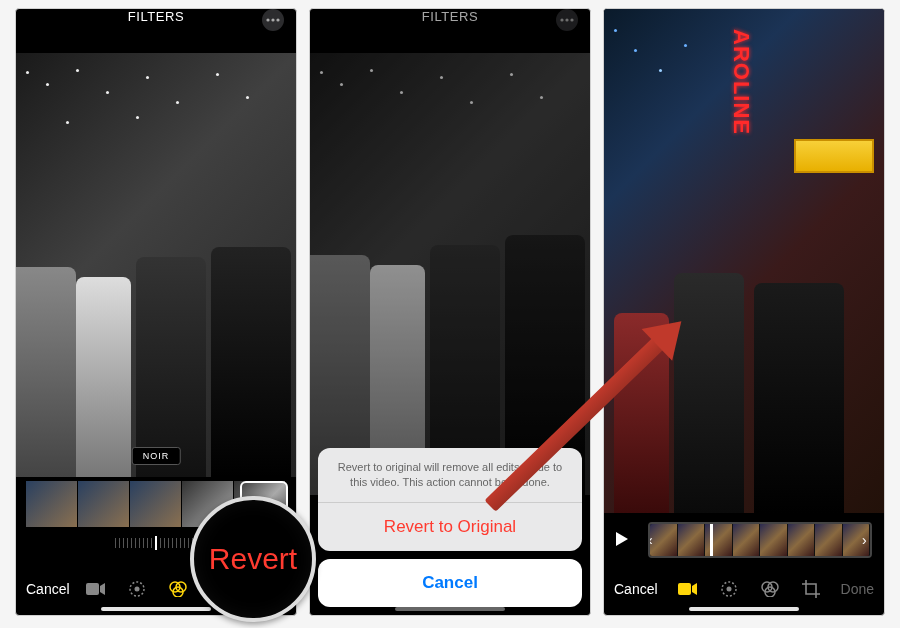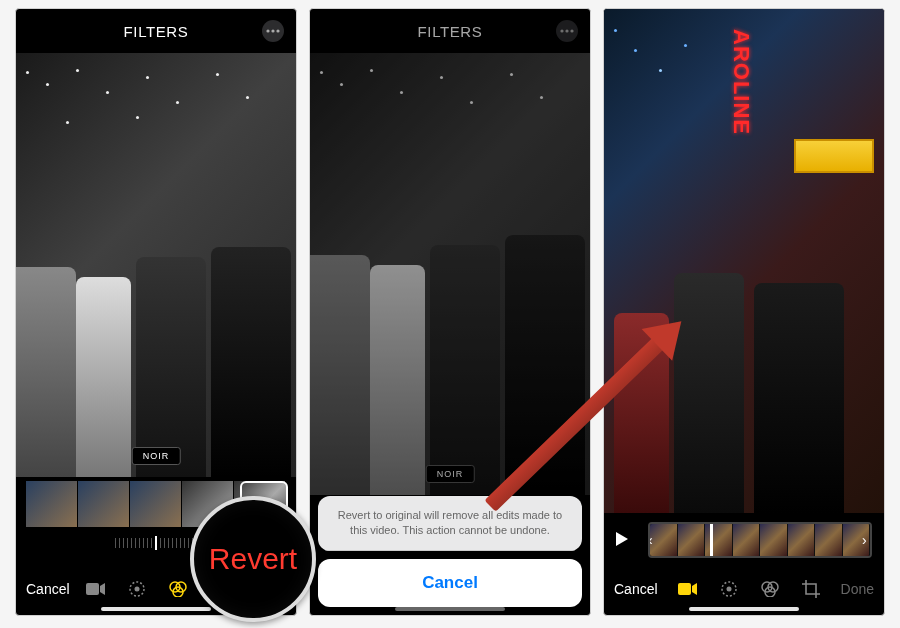--- a/index.html
+++ b/index.html
@@ -25,25 +25,24 @@
     border: 1px solid #d0d0d0;
     border-radius: 4px;
     position: relative;
     overflow: hidden;
     display: flex;
     flex-direction: column;
   }
   .topbar {
     height: 44px;
     display: flex;
-    align-items: center;
     justify-content: center;
     position: relative;
     color: #fff;
-    font-size: 15px;
+    font-size: 13px;
     letter-spacing: 0.6px;
     font-weight: 500;
   }
   .topbar .speaker {
     position: absolute;
     left: 12px;
     top: 14px;
     color: #ffd60a;
   }
   .topbar .more {
@@ -343,20 +342,21 @@
         <div class="person" style="left:120px; width:70px; height:250px; background:linear-gradient(#333,#111);"></div>
         <div class="person" style="left:195px; width:80px; height:260px; background:linear-gradient(#222,#000);"></div>
       </div>
       <div class="filter-badge">NOIR</div>
     </div>
     <div style="height:120px"></div>
 
     <div class="sheet-backdrop">
       <div class="sheet">
         <div class="msg">Revert to original will remove all edits made to this video. This action cannot be undone.</div>
+        <div class="action destructive">Revert to Original</div>
       </div>
       <div class="cancel-sheet">Cancel</div>
     </div>
     <div class="home-ind" style="opacity:.4"></div>
   </div>
 
   <div class="phone">
     <div class="preview color">
       <div class="street-scene">
         <div class="neon red" style="top:20px; right:24px; font-size:22px;">AROLINE</div>

